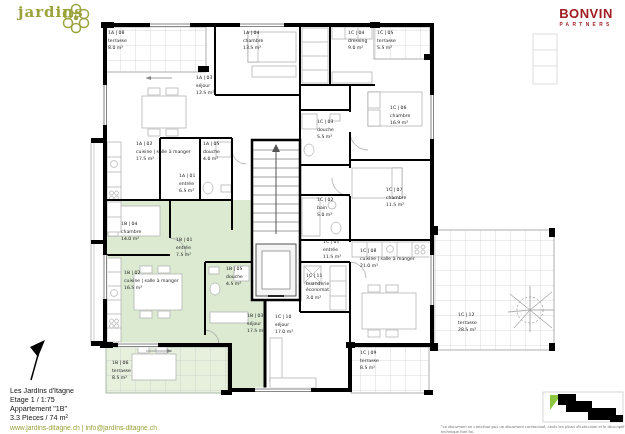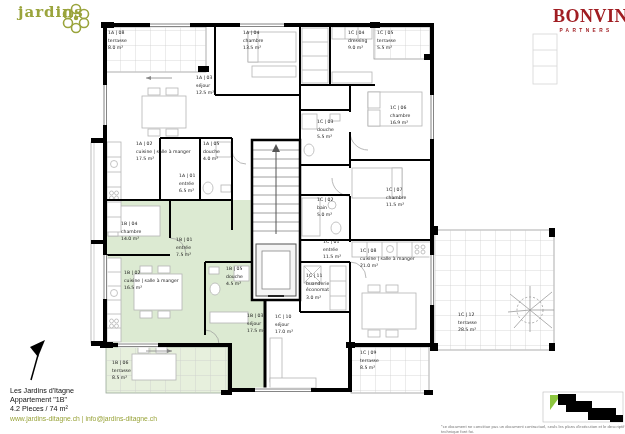--- a/index.html
+++ b/index.html
@@ -5,21 +5,21 @@
   html,body{margin:0;padding:0;background:#fff;}
   #canvas{position:relative;width:625px;height:434px;background:#fff;overflow:hidden;
           font-family:"Liberation Sans",sans-serif;}
   svg{position:absolute;left:0;top:0;}
   
   #logo{position:absolute;left:14px;top:2px;width:120px;}
   #logo .txt{color:#9aa43c;font-family:"DejaVu Serif",serif;font-weight:bold;
              font-size:15px;line-height:16px;letter-spacing:1px;margin-left:4px;margin-top:2px;}
   
   #brand{position:absolute;right:6px;top:6px;width:66px;text-align:center;color:#a01d22;}
-  #brand .main{font-family:Liberation Serif, serif;font-weight:bold;font-size:18px;letter-spacing:0.5px;}
+  #brand .main{font-family:Liberation Sans, sans-serif;font-weight:bold;font-size:13px;letter-spacing:0.5px;}
   #brand .sub{font-size:4.8px;letter-spacing:3.4px;margin-top:1px;font-weight:bold;}
   
   .room-label{position:absolute;font-family:"DejaVu Sans",sans-serif;font-size:4.6px;
               line-height:1.35;color:#1a1a1a;white-space:nowrap;z-index:5;}
   .rl-code{margin-bottom:1.5px;}
   .rl-area{margin-top:1.5px;}
   
   #footer-left{position:absolute;left:10px;top:386px;font-size:7.2px;line-height:9px;color:#111;}
   #footer-left .link{color:#9aa43c;font-size:6.8px;margin-top:1px;}
   #disclaimer{position:absolute;left:441px;top:424px;width:184px;font-size:4.2px;color:#777;}
@@ -472,19 +472,20 @@
     </div>
   </div>
 
   <div id="brand">
     <div class="main">BONVIN</div>
     <div class="sub">PARTNERS</div>
   </div>
 
   <div id="footer-left">
     <div>Les Jardins d'Itagne</div>
+    <div>Etage 1 / 1:75</div>
     <div>Appartement "1B"</div>
-    <div>4.2 Pieces / 74 m²</div>
+    <div>3.3 Pieces / 74 m²</div>
     <div class="link">www.jardins-ditagne.ch | info@jardins-ditagne.ch</div>
   </div>
 
   <div id="disclaimer">*ce document ne constitue pas un document contractuel, seuls les plans d'exécution et le descriptif technique font foi.</div>
 </div>
 
 </body></html>

